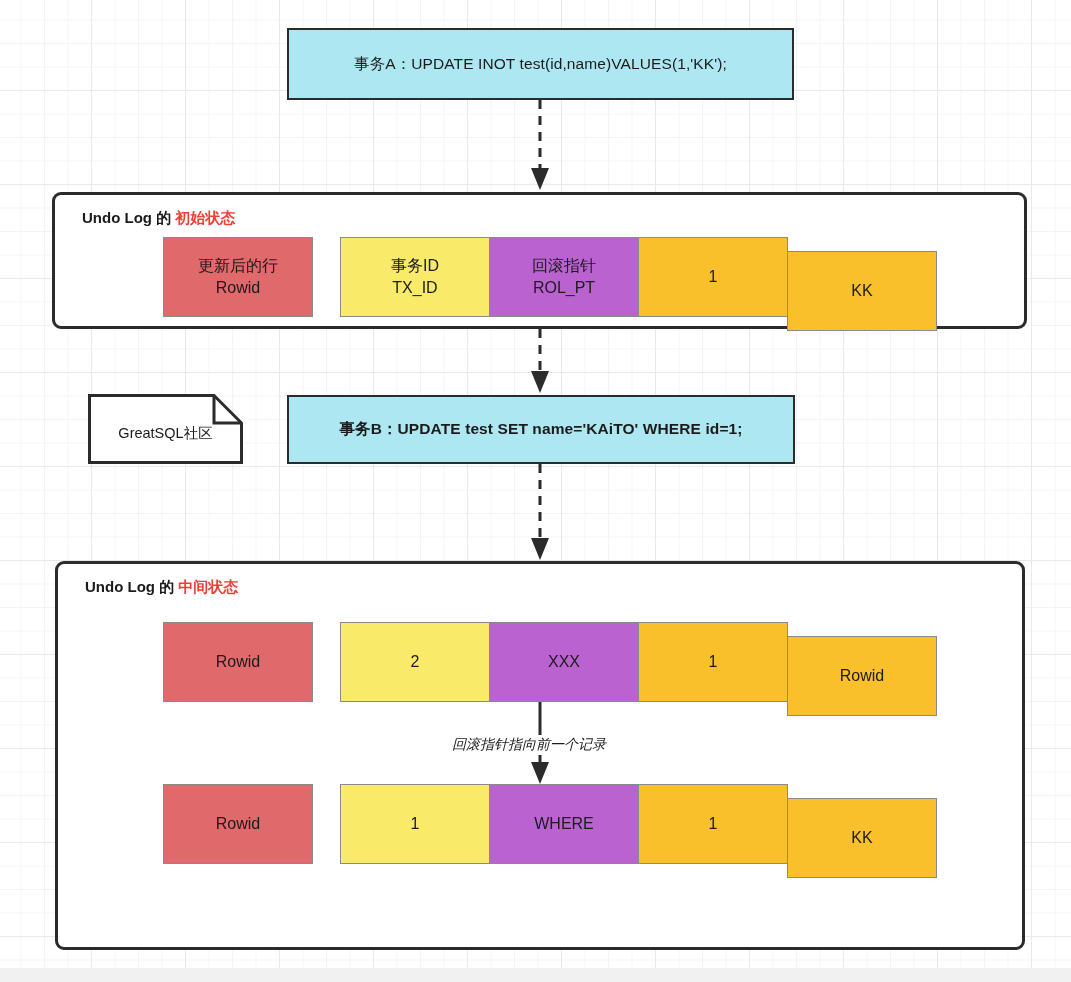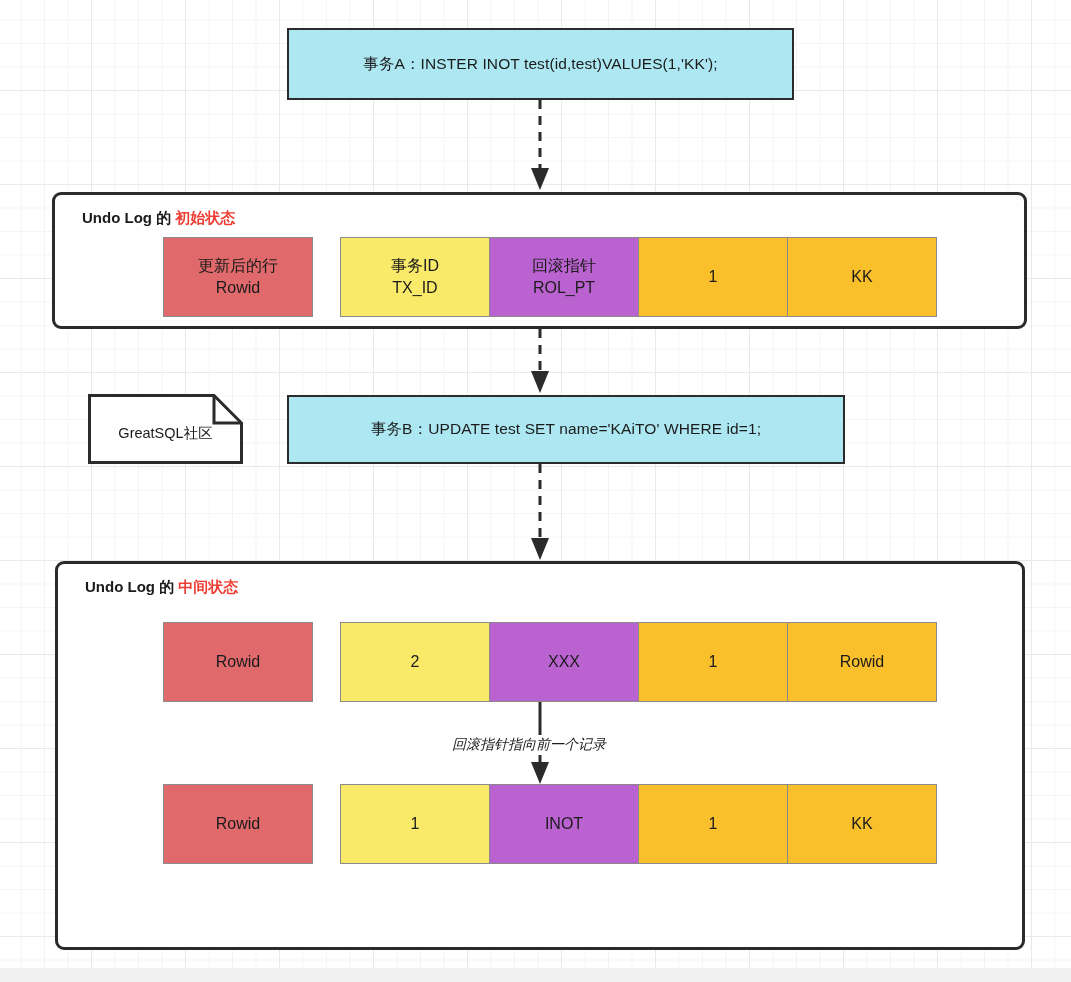--- a/index.html
+++ b/index.html
@@ -96,21 +96,21 @@
     color: #1b1b1b;
     line-height: 1.35;
     white-space: pre-line;
     text-align: center;
   }
   .record-cell:first-child { margin-left: 0; }
   .c-rowid  { background: #E0696B; }
   .c-txid   { background: #FAEA6A; margin-left: 27px; }
   .c-rolpt  { background: #BA63D0; }
   .c-val1   { background: #F9C02C; }
-  .c-val2   { background: #F9C02C; }
+  .c-val2   { background: #F9C02C; margin-top: 14px; }
 
   
   .note {
     position: absolute;
     width: 155px;
     height: 70px;
   }
   .note svg { display: block; }
   .note-label {
     position: absolute;
@@ -142,21 +142,21 @@
     padding: 1px 4px;
     font-style: italic;
   }
 </style>
 </head>
 <body>
 
 <div id="canvas">
 
   <div class="sql-box" style="left:287px; top:28px; width:507px; height:72px;">
-    <span>事务A：INSTER INOT test(id,test)VALUES(1,'KK');</span>
+    <span>事务A：UPDATE INOT test(id,name)VALUES(1,'KK');</span>
   </div>
 
   <div class="connector" style="left:520px; top:100px; width:40px; height:92px;">
     <svg width="40" height="92" viewBox="0 0 40 92" aria-hidden="true">
       <line x1="20" y1="0" x2="20" y2="74" stroke="#2b2b2b" stroke-width="3" stroke-dasharray="9 7"></line>
       <polygon points="20,90 11,68 29,68" fill="#2b2b2b"></polygon>
     </svg>
   </div>
 
   <div class="panel" style="left:52px; top:192px; width:975px; height:137px;">
@@ -185,21 +185,21 @@
   </div>
 
   <div class="note" style="left:88px; top:394px;">
     <svg width="155" height="70" viewBox="0 0 155 70" aria-hidden="true">
       <path d="M1.5,1.5 L126,1.5 L153.5,29 L153.5,68.5 L1.5,68.5 Z" fill="#ffffff" stroke="#2b2b2b" stroke-width="3" stroke-linejoin="miter"></path>
       <path d="M126,1.5 L126,29 L153.5,29" fill="none" stroke="#2b2b2b" stroke-width="3" stroke-linejoin="miter"></path>
     </svg>
     <div class="note-label">GreatSQL社区</div>
   </div>
 
-  <div class="sql-box" style="left:287px; top:395px; width:558px; height:69px;">
+  <div class="sql-box" style="left:287px; top:395px; width:508px; height:69px;font-weight:bold;">
     <span>事务B：UPDATE test SET name='KAiTO' WHERE id=1;</span>
   </div>
 
   <div class="connector" style="left:520px; top:464px; width:40px; height:98px;">
     <svg width="40" height="98" viewBox="0 0 40 98" aria-hidden="true">
       <line x1="20" y1="0" x2="20" y2="80" stroke="#2b2b2b" stroke-width="3" stroke-dasharray="9 7"></line>
       <polygon points="20,96 11,74 29,74" fill="#2b2b2b"></polygon>
     </svg>
   </div>
 
@@ -222,19 +222,19 @@
     <svg width="40" height="84" viewBox="0 0 40 84" aria-hidden="true">
       <line x1="20" y1="0" x2="20" y2="64" stroke="#2b2b2b" stroke-width="3"></line>
       <polygon points="20,82 11,60 29,60" fill="#2b2b2b"></polygon>
     </svg>
   </div>
   <div class="edge-label" style="left:448px; top:735px;">回滚指针指向前一个记录</div>
 
   <div class="record-row" style="left:163px; top:784px;">
     <div class="record-cell c-rowid">Rowid</div>
     <div class="record-cell c-txid">1</div>
-    <div class="record-cell c-rolpt">INOT</div>
+    <div class="record-cell c-rolpt">WHERE</div>
     <div class="record-cell c-val1">1</div>
     <div class="record-cell c-val2">KK</div>
   </div>
 
   <div id="bottom-strip"></div>
 </div>
 
 </body></html>

